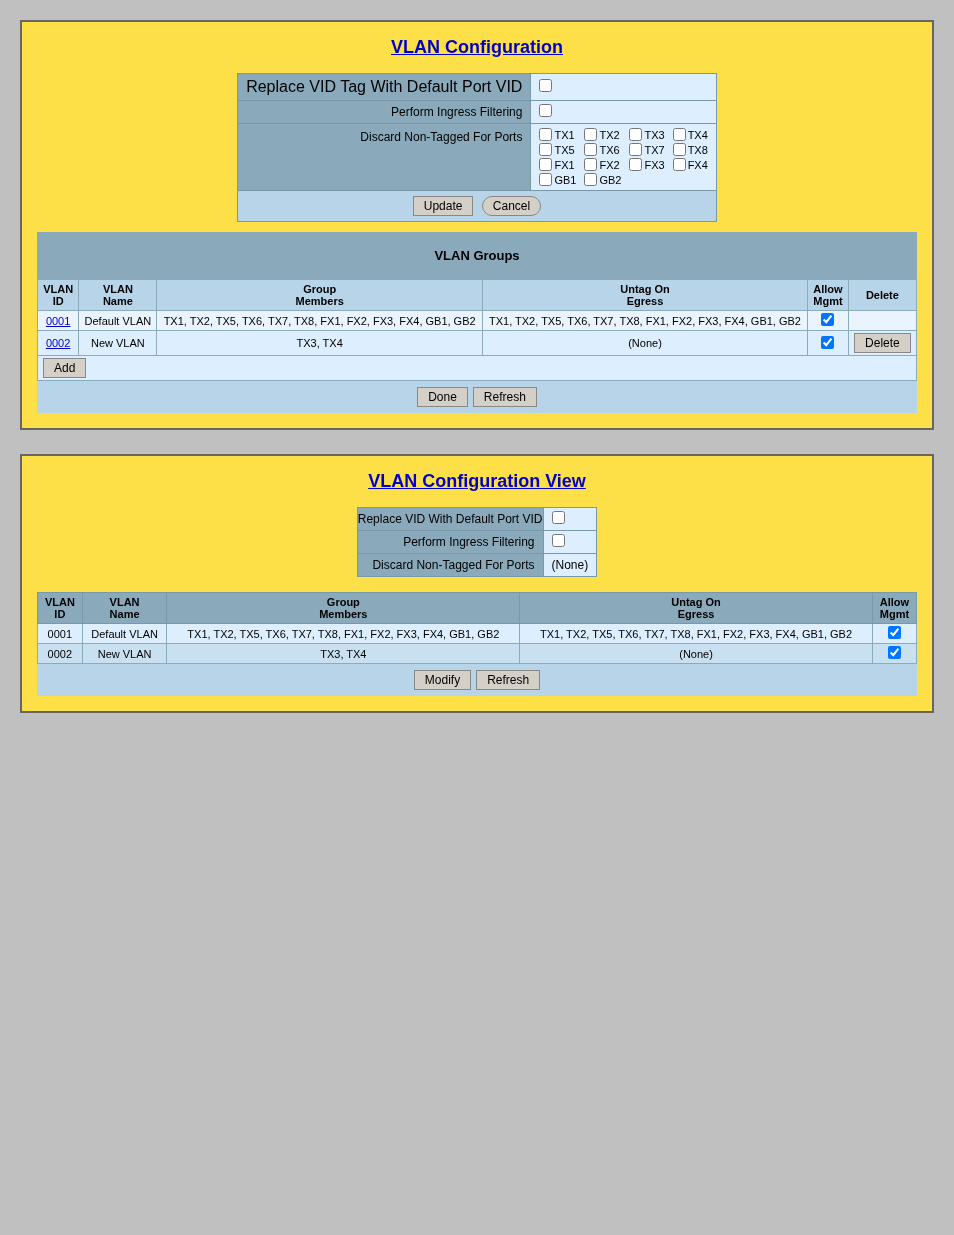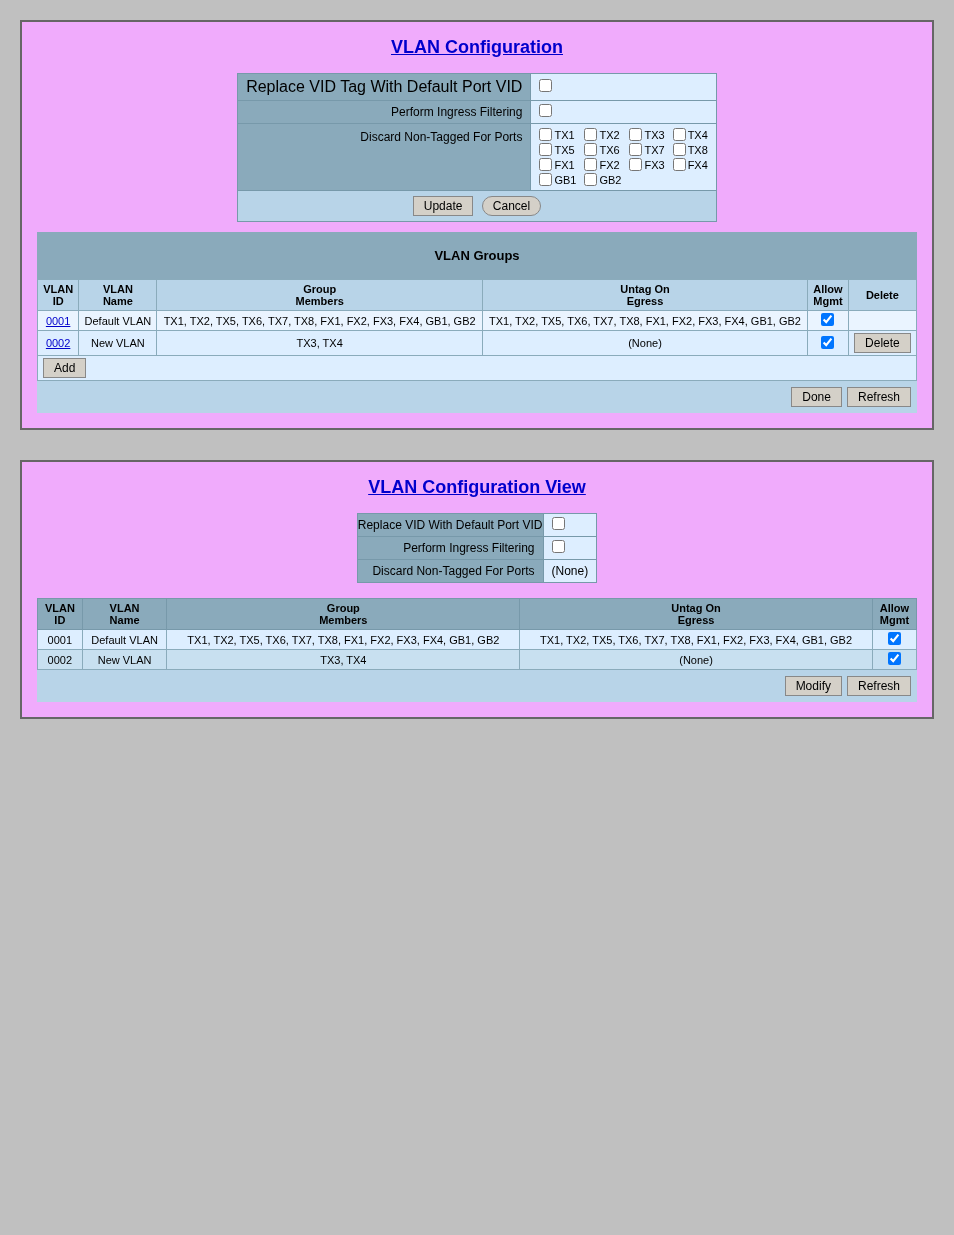--- a/index.html
+++ b/index.html
@@ -3,23 +3,23 @@
   <meta charset="utf-8">
   <style>
     * { box-sizing: border-box; margin: 0; padding: 0; }
     body {
       background: #c0c0c0;
       font-family: Arial, sans-serif;
       font-size: 12px;
       padding: 20px;
     }
     .panel {
-      background: #f0abfc;
+      background: #fde047;
       border: 2px solid #666;
-      margin-bottom: 30px;
+      margin-bottom: 24px;
       padding: 15px;
     }
     .panel-title {
       text-align: center;
       font-size: 18px;
       font-weight: bold;
       color: #0000cc;
       text-decoration: underline;
       margin-bottom: 15px;
     }
@@ -65,21 +65,21 @@
     .vlan-table td.light {
       background: #eaf4ff;
     }
     .vlan-link {
       color: #0000cc;
       text-decoration: underline;
       cursor: pointer;
     }
     .bottom-btn-row {
       display: flex;
-      justify-content: flex-end;
+      justify-content: center;
       gap: 5px;
       padding: 6px;
       background: #b8d4e8;
     }
     .add-btn-row {
       background: #ddeeff;
       border: 1px solid #8aabbb;
       padding: 3px 5px;
     }
     .view-table {

